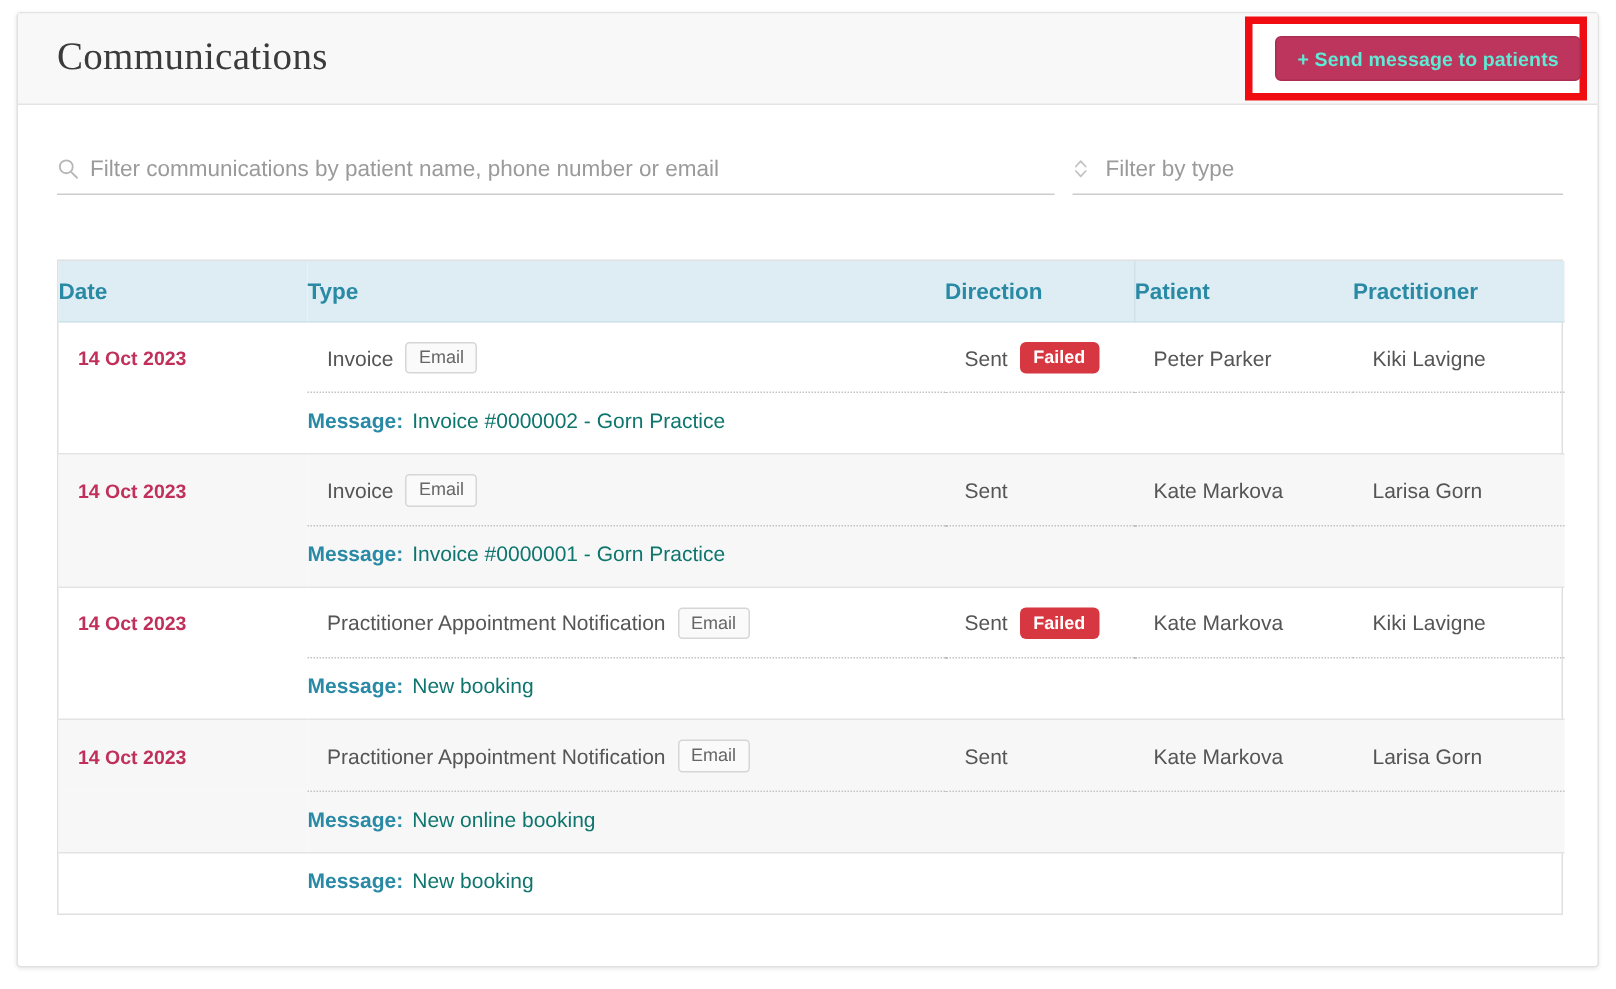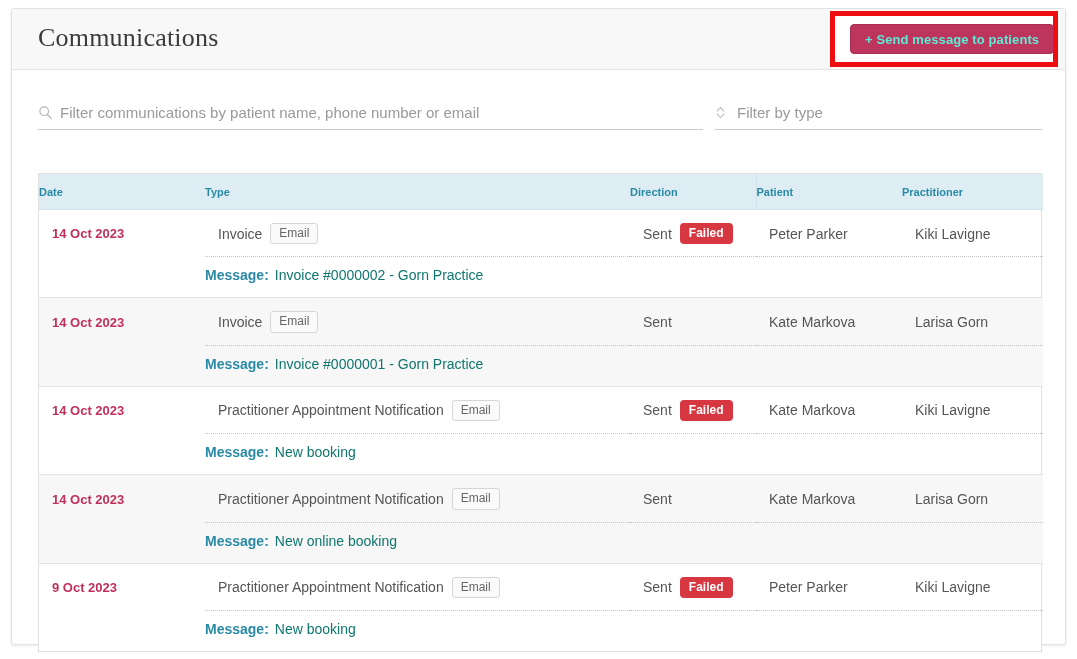--- a/index.html
+++ b/index.html
@@ -128,21 +128,21 @@
     background: #ffffff;
   }
   table.comm {
     width: 100%;
     border-collapse: collapse;
     table-layout: fixed;
   }
   table.comm th {
     background: #ddedf3;
     color: #2a8aa5;
-    font-size: 11px;
+    font-size: 15px;
     font-weight: bold;
     text-align: left;
     padding: 12px 0 11px 0;
     border-bottom: 1px solid #cfe2ea;
     box-sizing: border-box;
   }
   th.c-date  { width: 166px; padding-left: 13px; }
   th.c-type  { width: 425px; padding-left: 13px; }
   th.c-dir   { width: 126px; padding-left: 13px; border-right: 1px solid #cfe2ea; }
   th.c-pat   { width: 146px; padding-left: 13px; }
@@ -358,37 +358,20 @@
               </td>
               <td class="td-pat nowrap">Kate Markova</td>
               <td class="td-prac nowrap">Larisa Gorn</td>
             </tr>
             <tr class="msg-row">
               <td></td>
               <td colspan="4" class="msg-cell"><span class="msg-label">Message:</span><span class="msg-value">New online booking</span></td>
             </tr>
           </tbody>
           <tbody class="group">
-            <tr class="main-row">
-              <td class="td-date nowrap">9 Oct 2023</td>
-              <td class="td-type">
-                <div class="type-cell">
-                  <span>Practitioner Appointment Notification</span>
-                  <span class="badge-email">Email</span>
-                </div>
-              </td>
-              <td class="td-dir">
-                <div class="dir-cell">
-                  <span>Sent</span>
-                  <span class="badge-failed">Failed</span>
-                </div>
-              </td>
-              <td class="td-pat nowrap">Peter Parker</td>
-              <td class="td-prac nowrap">Kiki Lavigne</td>
-            </tr>
             <tr class="msg-row">
               <td></td>
               <td colspan="4" class="msg-cell"><span class="msg-label">Message:</span><span class="msg-value">New booking</span></td>
             </tr>
           </tbody>
       </table>
     </div>
 
   </div>
 </div>

